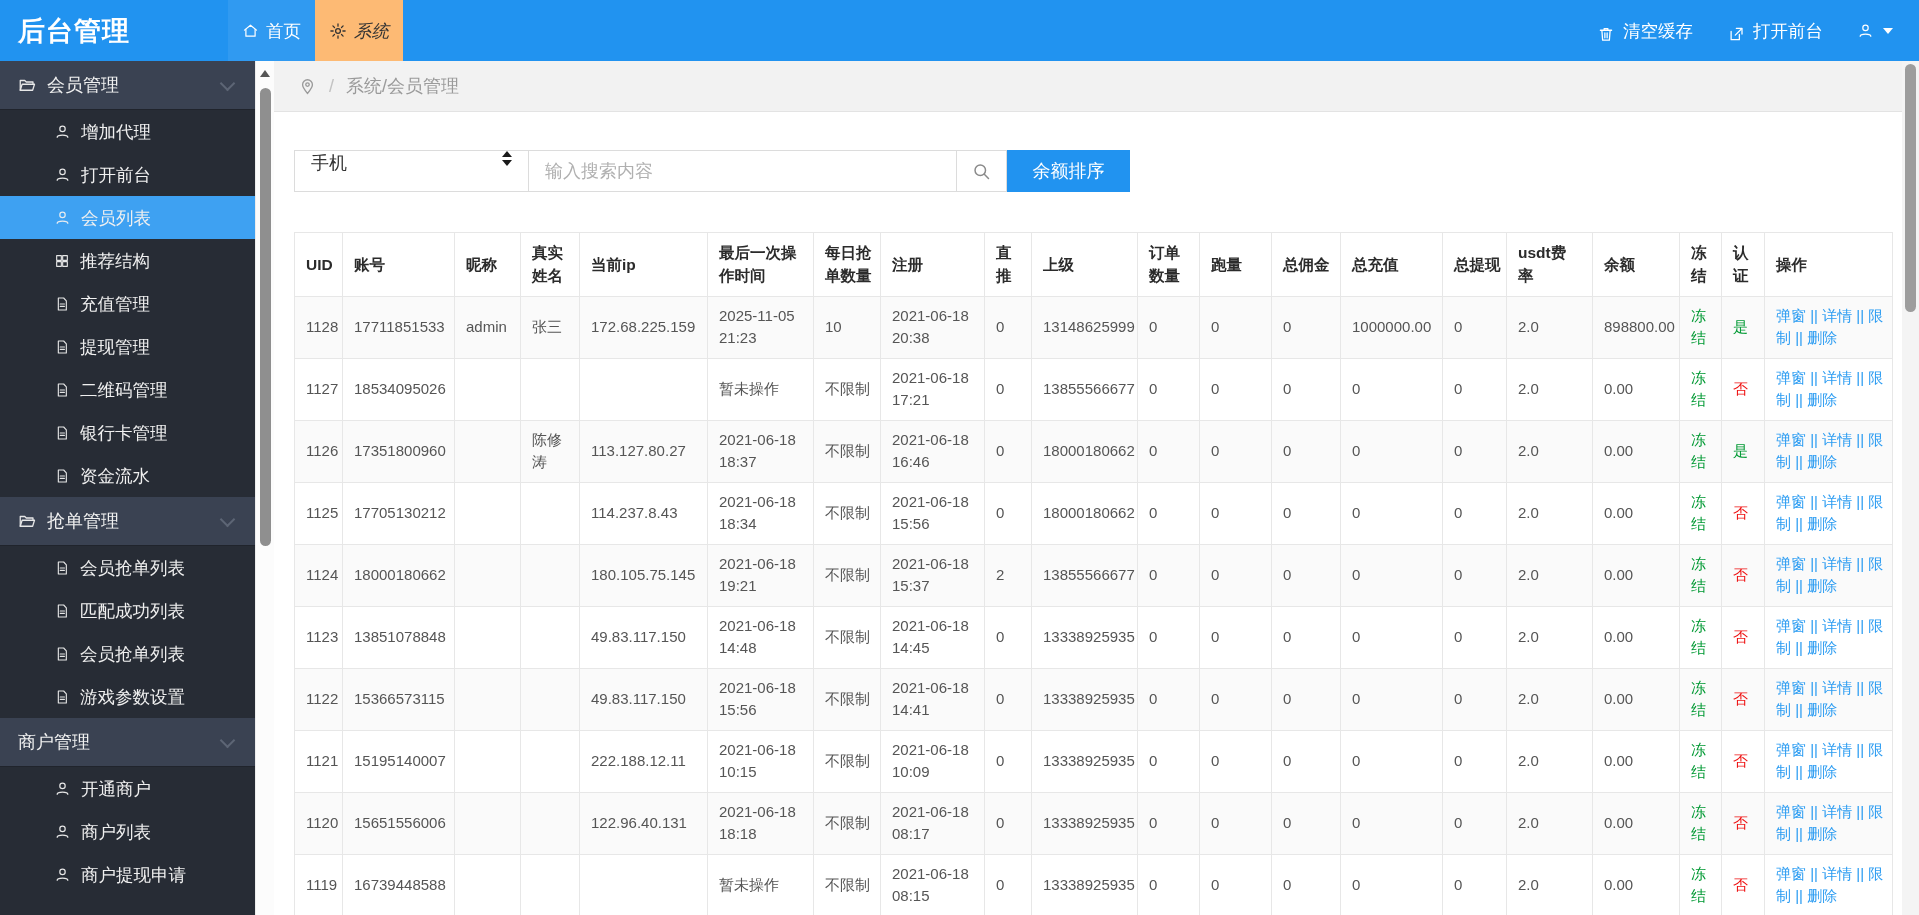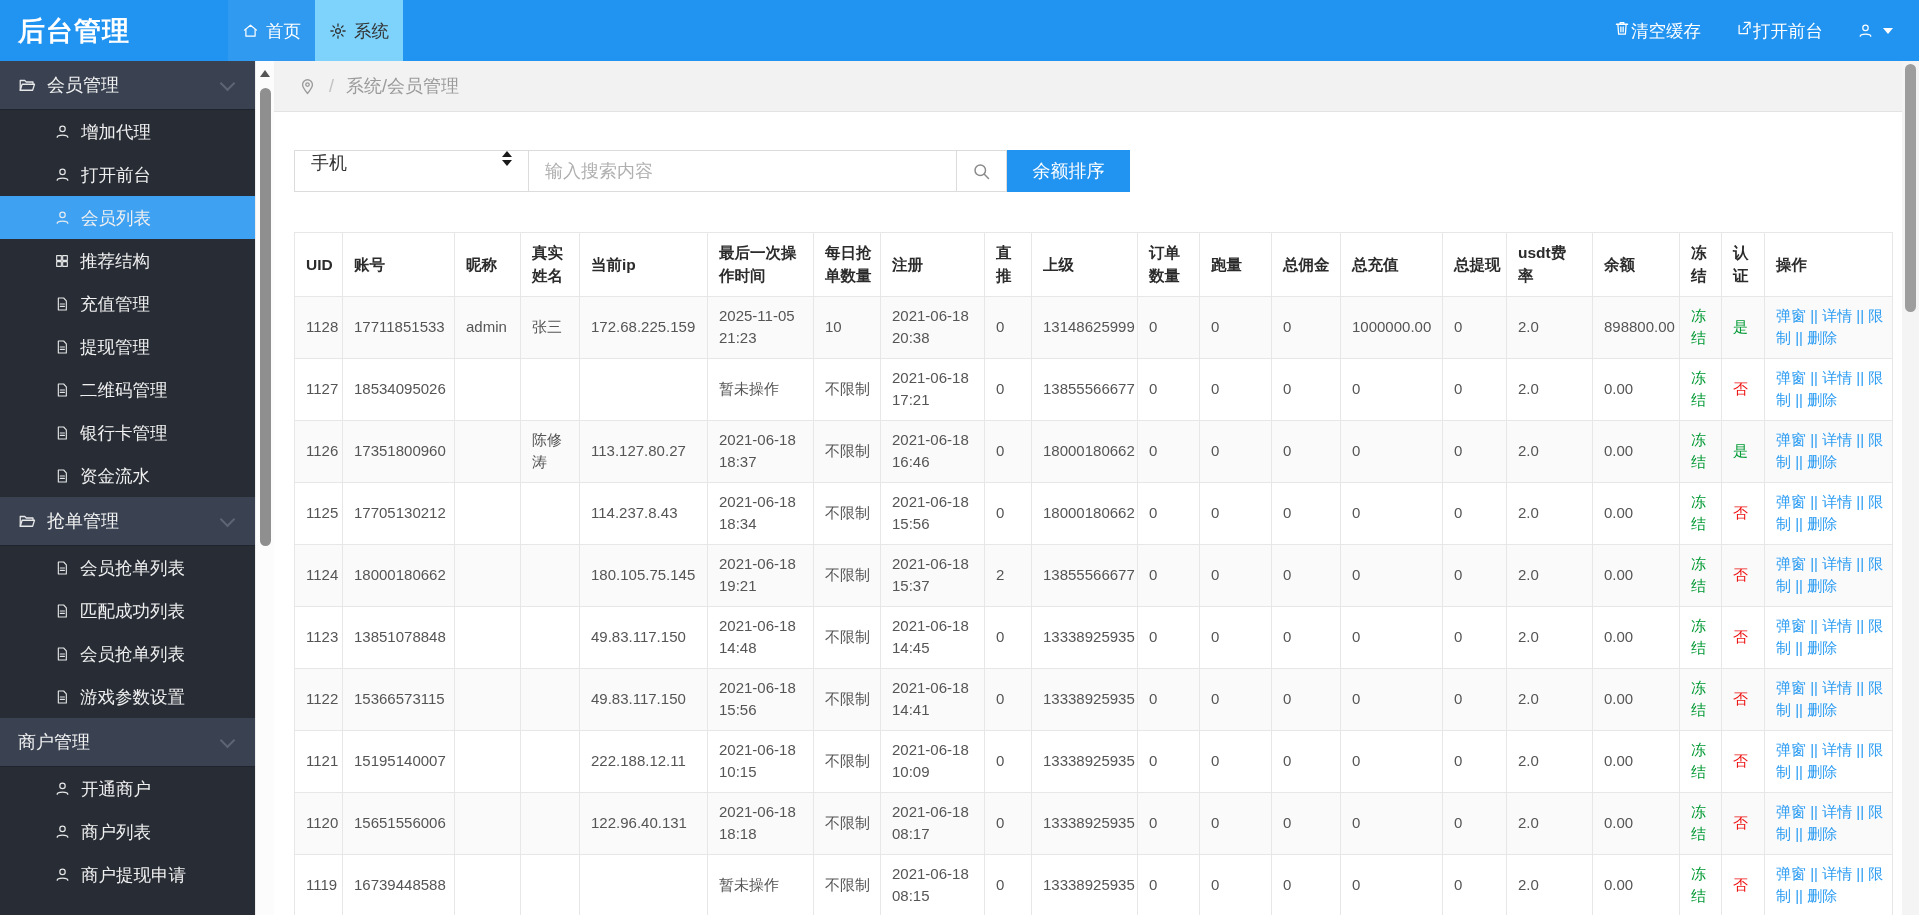--- a/index.html
+++ b/index.html
@@ -7,25 +7,25 @@
     font-family:"Liberation Sans","DejaVu Sans",sans-serif; }
 
   
   .topbar { position:fixed; top:0; left:0; width:1919px; height:61px;
     background:var(--accent,#2193f0); color:#fff; display:flex; align-items:stretch; z-index:50; }
   .logo { width:228px; display:flex; align-items:center; padding-left:18px;
     font-size:27px; font-weight:bold; letter-spacing:1px; }
   .tabs { display:flex; }
   .tab { display:flex; align-items:center; gap:7px; padding:0 14px; font-size:17.5px;
     cursor:pointer; background:rgba(255,255,255,.07); }
-  .tab.active { background:#7dd3fc; color:#333; }
+  .tab.active { background:#fdba74; color:#333;font-style:italic; }
   .tab .ic { display:flex; }
   .topbar-right { margin-left:auto; display:flex; align-items:center; gap:34px;
     padding-right:26px; font-size:17.5px; }
-  .topbar-action { display:flex; align-items:flex-start; gap:0; cursor:pointer; }
+  .topbar-action { display:flex; align-items:flex-end; gap:8px; cursor:pointer; }
   .user-menu { display:flex; align-items:center; gap:9px; cursor:pointer; }
   .caret { width:0; height:0; border-left:5px solid transparent; border-right:5px solid transparent;
     border-top:6px solid #fff; }
 
   
   .sidebar { position:fixed; top:61px; left:0; width:255px; bottom:0;
     background:#272c35; color:#f1f1f1; overflow:hidden; }
   .menu-section-header { height:49px; display:flex; align-items:center; gap:11px;
     padding:0 18px; background:#3a4252; font-size:18px; position:relative;
     border-bottom:1px solid #20242c; cursor:pointer;text-align:center; }

